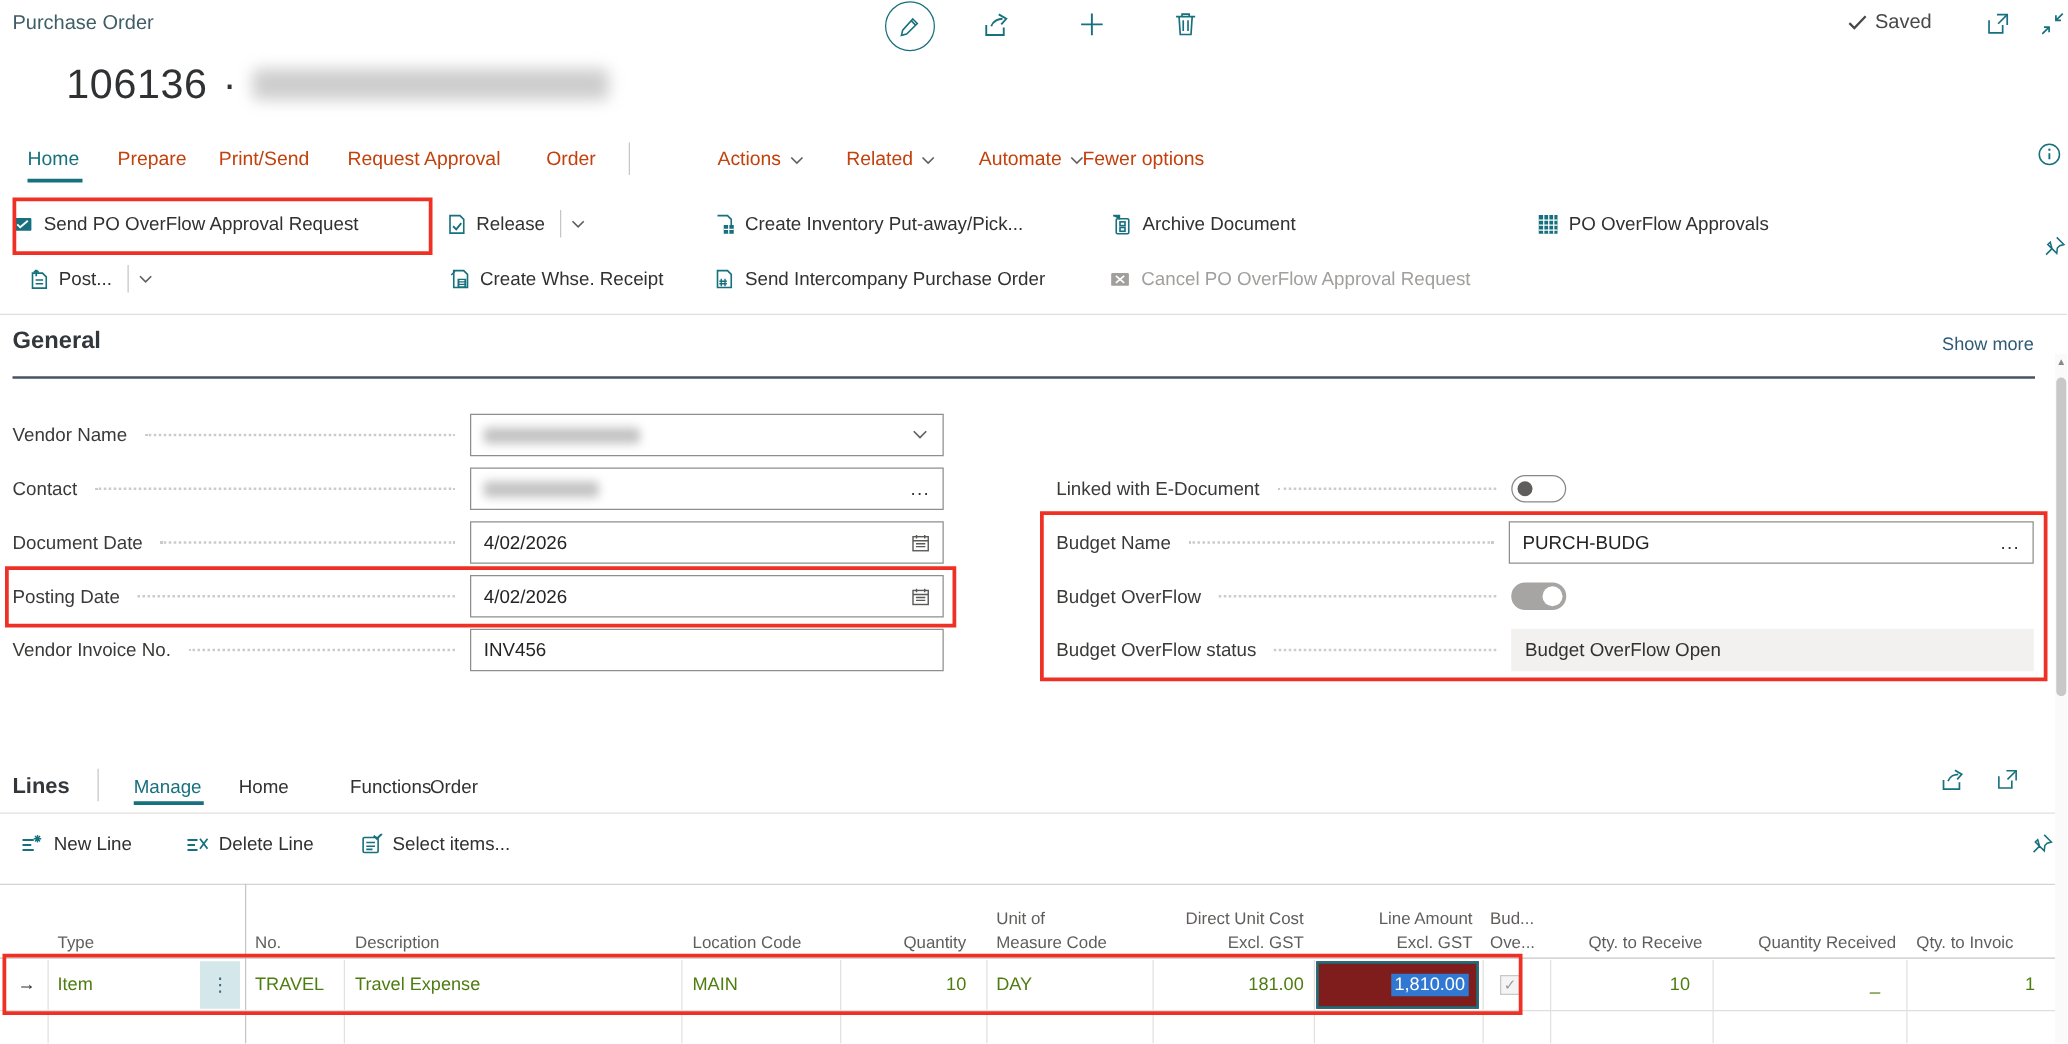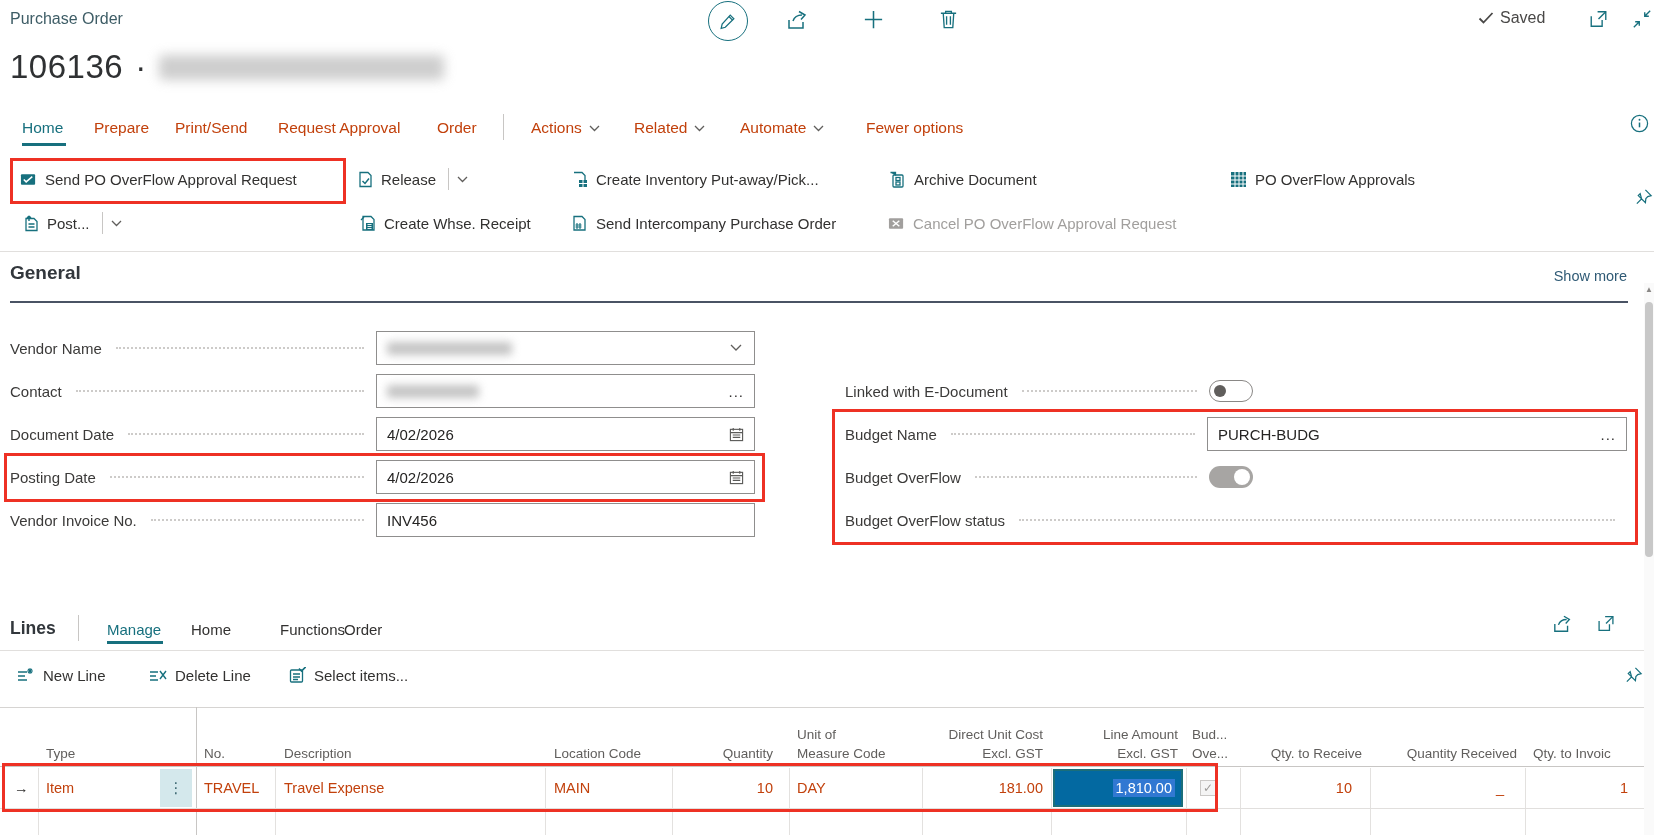--- a/index.html
+++ b/index.html
@@ -1,19 +1,19 @@
 <!DOCTYPE html>
 <html><head>
 <meta charset="utf-8">
 <style>
   html,body{margin:0;padding:0;background:#fff;}
   .canvas{position:relative;width:1654px;height:835px;background:#fff;overflow:hidden;
           font-family:"Liberation Sans","DejaVu Sans",sans-serif;color:#323130;}
   .abs{position:absolute;}
-  .flexrow{display:flex;align-items:center;}
+  .flexrow{display:flex;align-items:center;margin-left:43px;}
   .ico{color:#17707e;display:inline-flex;align-items:center;justify-content:center;}
   .ico svg{display:block;}
   .gray-ico{color:#a19f9d;}
   
   .caption{font-size:16px;color:#3e5d66;}
   .saved{font-size:16px;color:#494847;display:flex;align-items:center;gap:6px;}
   .edit-circle{width:38px;height:38px;border:1.5px solid #17707e;border-radius:50%;
                display:flex;align-items:center;justify-content:center;}
   
   .doc-title{font-size:33px;font-weight:400;color:#2f3133;letter-spacing:.5px;}
@@ -48,26 +48,26 @@
   
   .lines-title{font-size:17.5px;font-weight:700;color:#32373c;}
   .ltab{font-size:15px;color:#323130;}
   .ltab.active{color:#17707e;}
   .tool{display:flex;align-items:center;gap:8px;font-size:15px;color:#323130;height:36px;}
   
   .hline{position:absolute;height:1px;background:#c8c6c4;}
   .hline-light{position:absolute;height:1px;background:#e1dfdd;}
   .vline{position:absolute;width:1px;background:#e3e1df;}
   .th{position:absolute;font-size:13.5px;color:#605e5c;line-height:19px;white-space:nowrap;}
-  .cell{position:absolute;top:768px;height:40px;line-height:40px;font-size:14.5px;color:#c2410c;white-space:nowrap;}
+  .cell{position:absolute;top:768px;height:40px;line-height:40px;font-size:14.5px;color:#4d7c0f;white-space:nowrap;}
   .r{text-align:right;}
   .dots-btn{position:absolute;left:160px;top:769px;width:32px;height:38px;background:#d4e8ec;
             color:#3f6a74;font-size:15px;display:flex;align-items:center;justify-content:center;}
   .focus-cell{position:absolute;left:1053px;top:769px;width:130px;height:38px;border:2px solid #1b6e7a;
-              background:#0369a1;box-sizing:border-box;display:flex;align-items:center;justify-content:flex-end;padding-right:6px;}
+              background:#7f1d1d;box-sizing:border-box;display:flex;align-items:center;justify-content:flex-end;padding-right:6px;}
   .sel{background:#3178d2;color:#fff;font-size:14.5px;padding:1px 3px;}
   .chk{position:absolute;left:1200px;top:780px;width:16px;height:16px;background:#f4f4f4;
        border:1px solid #cac8c6;box-sizing:border-box;color:#9c9a98;font-size:12px;line-height:14px;text-align:center;}
   
   .anno{position:absolute;border:3px solid #ee3124;box-sizing:border-box;pointer-events:none;}
   
   .sb-track{position:absolute;left:1644px;top:283px;width:10px;height:552px;background:#fafafa;}
   .sb-thumb{position:absolute;left:1645px;top:302px;width:8px;height:255px;background:#c8c8c8;border-radius:4px;}
   .cal{color:#5a5a58;}
   .ell{color:#323130;font-size:15px;letter-spacing:1px;}
@@ -158,21 +158,21 @@
   <div class="abs tab" style="left:866px;top:119px;">Fewer options</div>
   <div class="tab-underline" style="left:22px;top:143px;width:44px;"></div>
   <div class="abs ico" style="left:1630px;top:114px;">
     <svg width="19" height="19" viewBox="0 0 20 20" fill="none" stroke="currentColor" stroke-width="1.3">
       <circle cx="10" cy="10" r="8.5"></circle>
         <path d="M10 9v5" stroke-width="1.6"></path>
         <circle cx="10" cy="6" r="1" fill="currentColor" stroke="none"></circle>
     </svg>
   </div>
 
-  <div class="act abs" style="left:20px;top:158px;">
+  <div class="act abs" style="left:10px;top:158px;">
     <span class="ico">
       <svg width="17" height="15" viewBox="0 0 18 15">
           <rect x="1" y="2" width="15" height="11" rx="1" fill="#17707e"></rect>
           <path d="M4 7.5l2.5 2.5L13 4.5" stroke="#fff" stroke-width="1.6" fill="none"></path>
         </svg>
     </span>
     <span>Send PO OverFlow Approval Request</span>
   </div>
   <div class="act abs" style="left:358px;top:158px;">
     <span class="ico">
@@ -343,20 +343,23 @@
     <span class="leader"></span>
     <span style="width:418px;flex:none;display:flex;">
       <span class="toggle-on">
           <span class="knob"></span>
         </span>
     </span>
   </div>
   <div class="fieldrow" style="left:845px;top:503px;width:782px;">
     <span class="flabel">Budget OverFlow status</span>
     <span class="leader"></span>
+    <span class="ro" style="width:418px;flex:none;">
+      <span class="val">Budget OverFlow Open</span>
+    </span>
   </div>
 
   <div class="abs lines-title" style="left:10px;top:618px;">Lines</div>
   <div class="abs vdiv" style="left:78px;top:615px;height:26px;"></div>
   <div class="abs ltab active" style="left:107px;top:621px;">Manage</div>
   <div class="abs ltab" style="left:191px;top:621px;">Home</div>
   <div class="abs ltab" style="left:247px;top:621px;margin-left:33px;">Functions</div>
   <div class="abs ltab" style="left:344px;top:621px;">Order</div>
   <div class="tab-underline" style="left:107px;top:641px;width:56px;"></div>
   <div class="abs ico" style="left:1552px;top:614px;">

